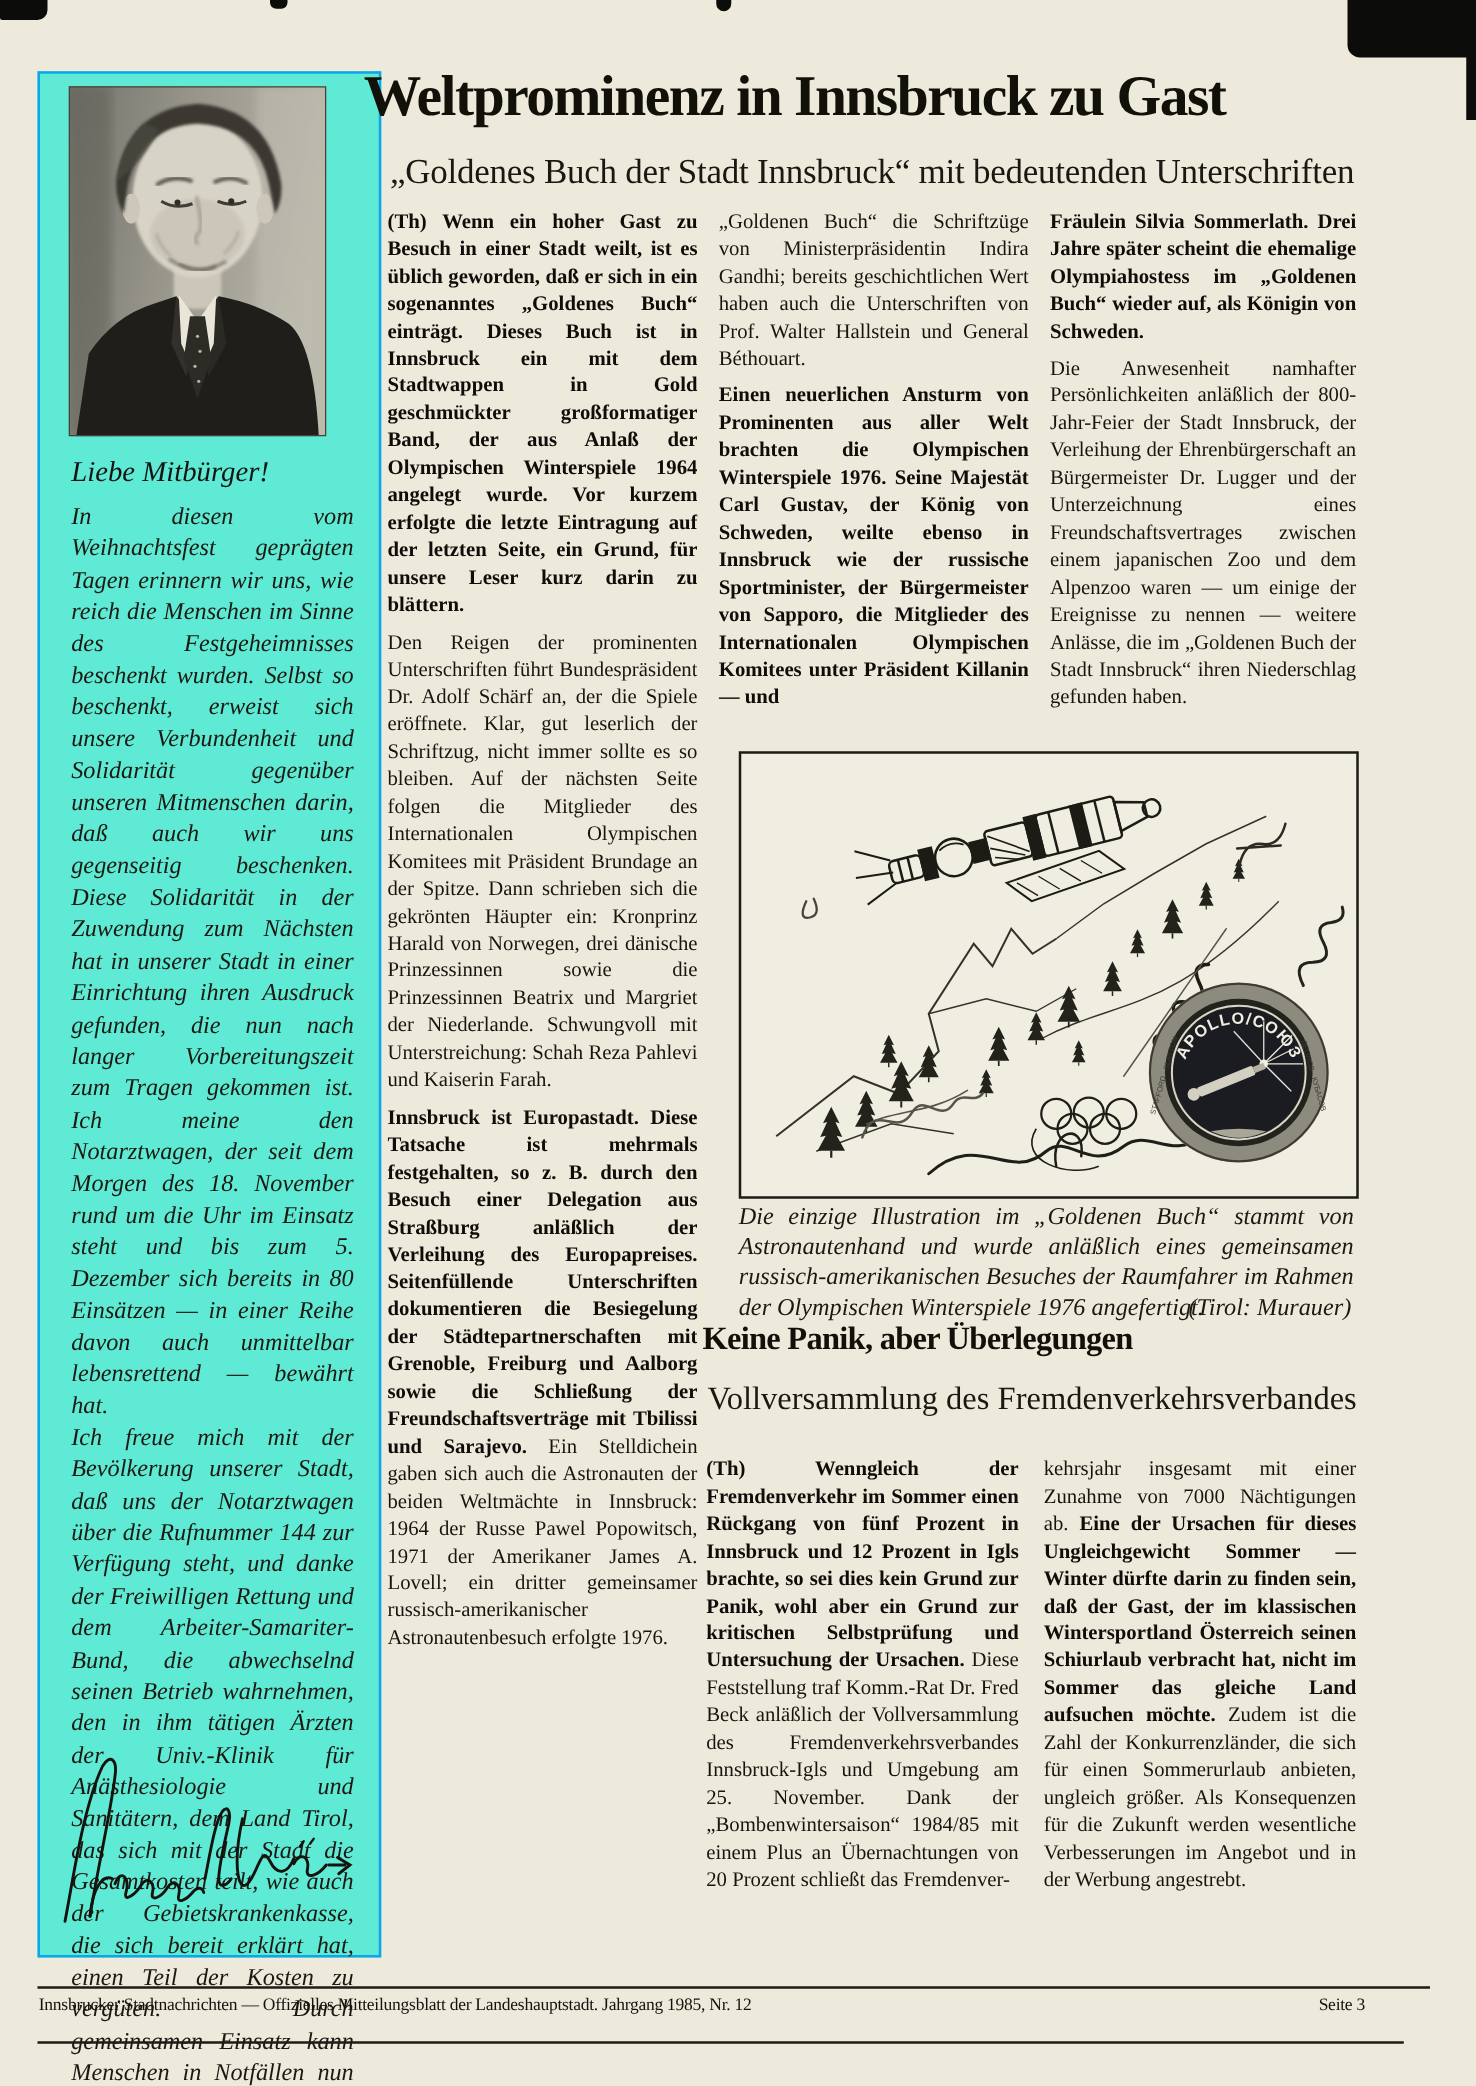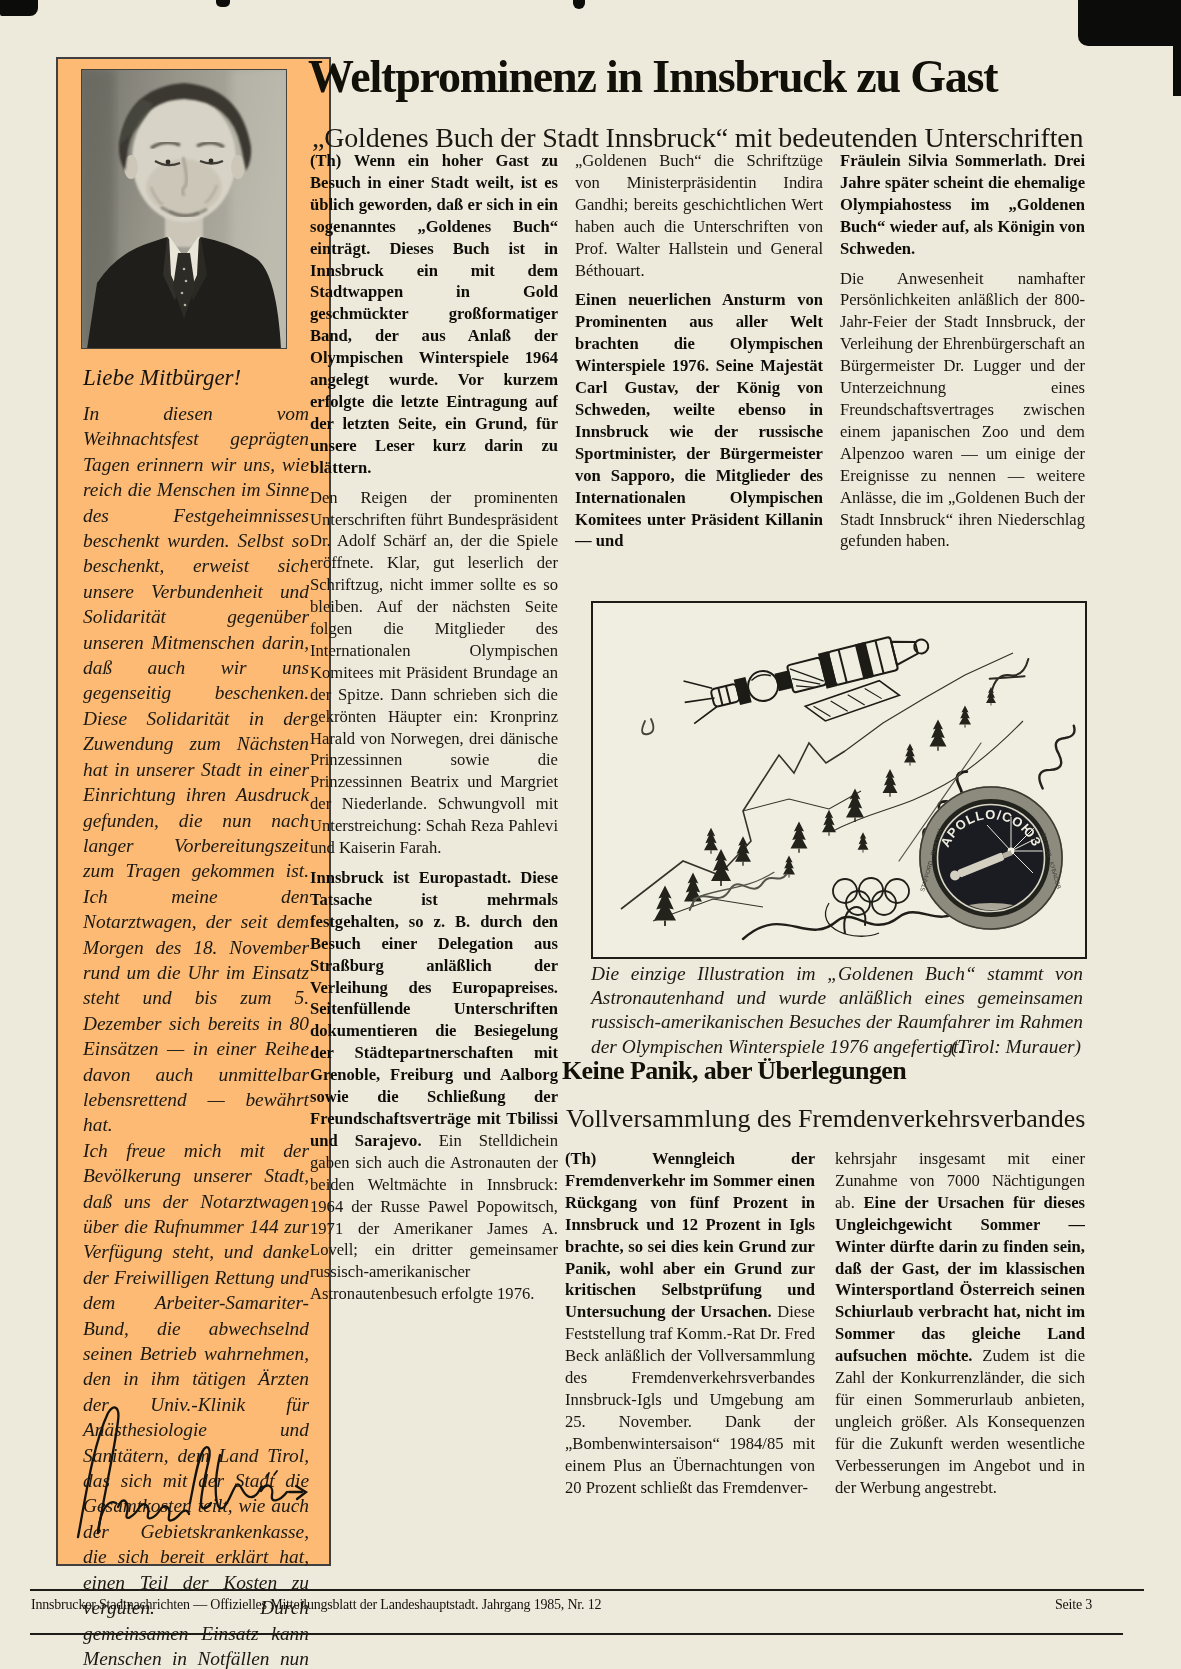--- a/index.html
+++ b/index.html
@@ -3,22 +3,22 @@
 <meta charset="utf-8">
 <style>
   html,body{margin:0;padding:0;background:#c9c6ba;}
   .page{position:relative;width:1181px;height:1669px;margin:0 auto;
     background:#edeadc;overflow:hidden;color:#17150f;
     font-family:"Liberation Serif","DejaVu Serif",serif;}
   .abs{position:absolute;}
   .jtext{text-align:justify;hyphens:auto;-webkit-hyphens:auto;}
   .p{margin:0 0 8px 0;}
   .bold{font-weight:bold;color:#0e0d09;}
-  .body-copy{font-size:16.6px;line-height:21.9px;}
-  .sidebar-box{border:2px solid #404040;background:#fdba74;margin-left:26px;}
+  .body-copy{font-size:16.6px;line-height:21.9px;margin-top:16px;}
+  .sidebar-box{border:2px solid #0ea5e9;background:#5eead4;}
   .letter{font-style:italic;font-size:19.4px;line-height:25.4px;color:#1b1912;}
   .greeting{font-style:italic;font-size:23px;color:#161410;}
   .h1{font-weight:bold;font-size:46px;letter-spacing:-1.2px;white-space:nowrap;color:#121109;}
   .h1sub{font-size:28px;letter-spacing:-0.2px;white-space:nowrap;color:#1a1812;}
   .h2{font-weight:bold;font-size:26px;letter-spacing:-0.6px;white-space:nowrap;color:#121109;}
   .h2sub{font-size:26px;white-space:nowrap;color:#1a1812;}
   .caption{font-style:italic;font-size:19.4px;line-height:24.2px;color:#1b1912;}
   .credit{position:absolute;right:2px;bottom:3px;font-style:italic;}
   .illu-box{border:2px solid #1c1b15;background:#f0eee1;}
   .rule{background:#1d1c16;}
@@ -102,21 +102,21 @@
         <path d="M48,116 c5,-13 12,-4 9,6 c-3,10 7,3 12,-5 c5,-8 11,-2 9,6 c-2,8 7,4 12,-4 c5,-8 11,-2 9,6 c-2,8 6,4 11,-2 c4,-5 8,-4 9,0"></path>
         <path d="M120,112 c4,-20 8,-46 14,-54 c4,-5 7,0 5,10 c-4,18 -8,34 -8,44 c0,8 6,6 10,0"></path>
         <path d="M150,64 C142,100 146,130 157,112 C164,100 166,86 172,98 C178,110 186,108 191,96"></path>
         <path d="M191,100 c6,-11 13,-4 11,4 c-2,9 8,6 15,-3"></path>
         <path d="M219,101 h13 M226,95 l10,6 l-9,7"></path>
         <path d="M196,86 l3,-4 M204,84 l3,-4" stroke-width="1.8"></path>
       </g>
     </svg>
   </div>
 
-  <div class="abs h1" style="left:308px;top:50px;">Weltprominenz in Innsbruck zu Gast</div>
+  <div class="abs h1" style="left:291px;top:50px;">Weltprominenz in Innsbruck zu Gast</div>
   <div class="abs h1sub" style="left:312px;top:122px;">„Goldenes Buch der Stadt Innsbruck“ mit bedeutenden Unterschriften</div>
 
   <div class="abs body-copy jtext" style="left:310px;top:150px;width:248px;height:1400px;overflow:hidden;">
     <p class="p bold">(Th) Wenn ein hoher Gast zu Besuch in einer Stadt weilt, ist es üblich geworden, daß er sich in ein sogenanntes „Goldenes Buch“ einträgt. Dieses Buch ist in Innsbruck ein mit dem Stadtwappen in Gold geschmückter großformatiger Band, der aus Anlaß der Olympischen Winterspiele 1964 angelegt wurde. Vor kurzem erfolgte die letzte Eintragung auf der letzten Seite, ein Grund, für unsere Leser kurz darin zu blättern.</p>
     <p class="p">Den Reigen der prominenten Unterschriften führt Bundespräsident Dr. Adolf Schärf an, der die Spiele eröffnete. Klar, gut leserlich der Schriftzug, nicht immer sollte es so bleiben. Auf der nächsten Seite folgen die Mitglieder des Internationalen Olympischen Komitees mit Präsident Brundage an der Spitze. Dann schrieben sich die gekrönten Häupter ein: Kronprinz Harald von Norwegen, drei dänische Prinzessinnen sowie die Prinzessinnen Beatrix und Margriet der Niederlande. Schwungvoll mit Unterstreichung: Schah Reza Pahlevi und Kaiserin Farah.</p>
     <p class="p"><span class="bold">Innsbruck ist Europastadt. Diese Tatsache ist mehrmals festgehalten, so z. B. durch den Besuch einer Delegation aus Straßburg anläßlich der Verleihung des Europapreises. Seitenfüllende Unterschriften dokumentieren die Besiegelung der Städtepartnerschaften mit Grenoble, Freiburg und Aalborg sowie die Schließung der Freundschaftsverträge mit Tbilissi und Sarajevo.</span><span> Ein Stelldichein gaben sich auch die Astronauten der beiden Weltmächte in Innsbruck: 1964 der Russe Pawel Popowitsch, 1971 der Amerikaner James A. Lovell; ein dritter gemeinsamer russisch-amerikanischer Astronautenbesuch erfolgte 1976.</span></p>
   </div>
 
   <div class="abs body-copy jtext" style="left:575px;top:150px;width:248px;height:436px;overflow:hidden;">
     <p class="p">„Goldenen Buch“ die Schriftzüge von Ministerpräsidentin Indira Gandhi; bereits geschichtlichen Wert haben auch die Unterschriften von Prof. Walter Hallstein und General Béthouart.</p>

